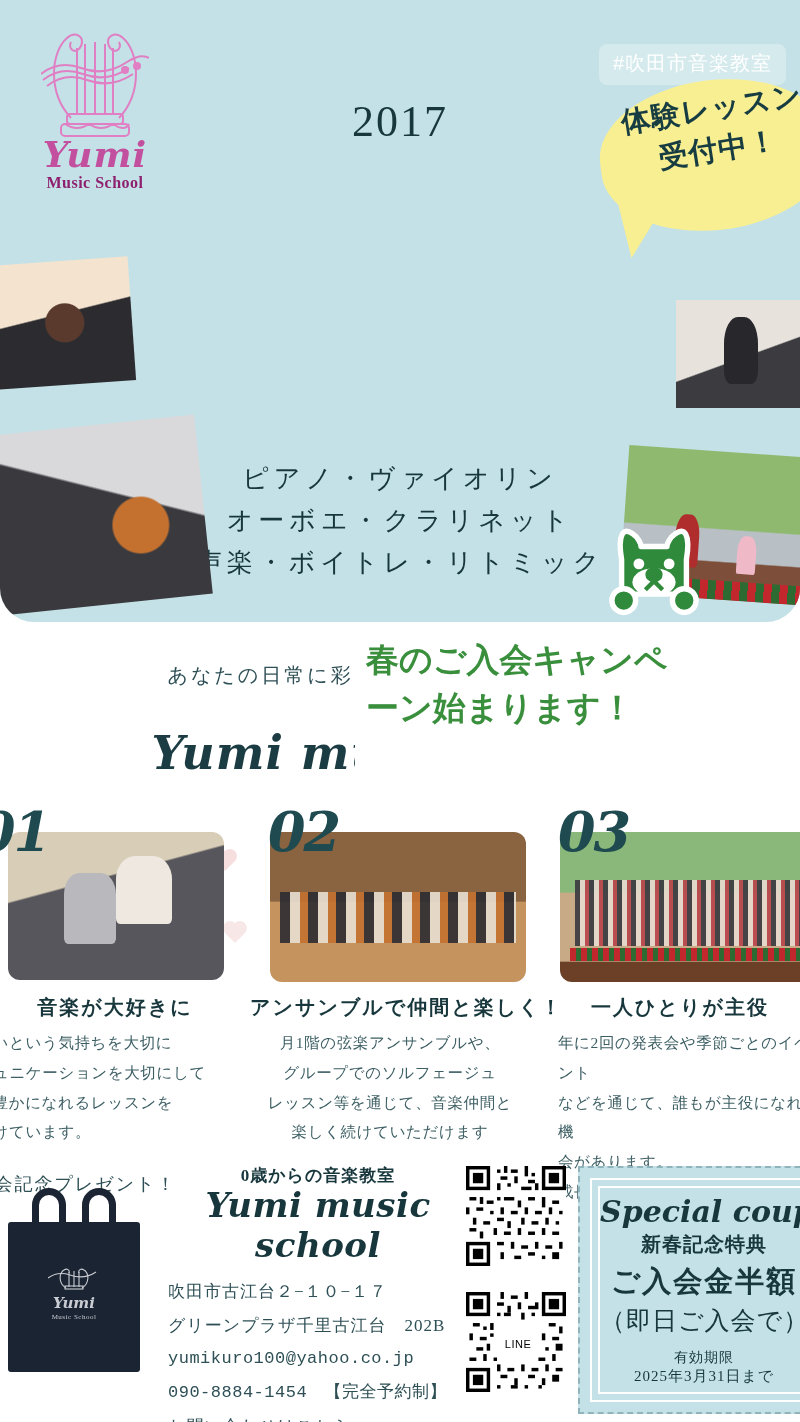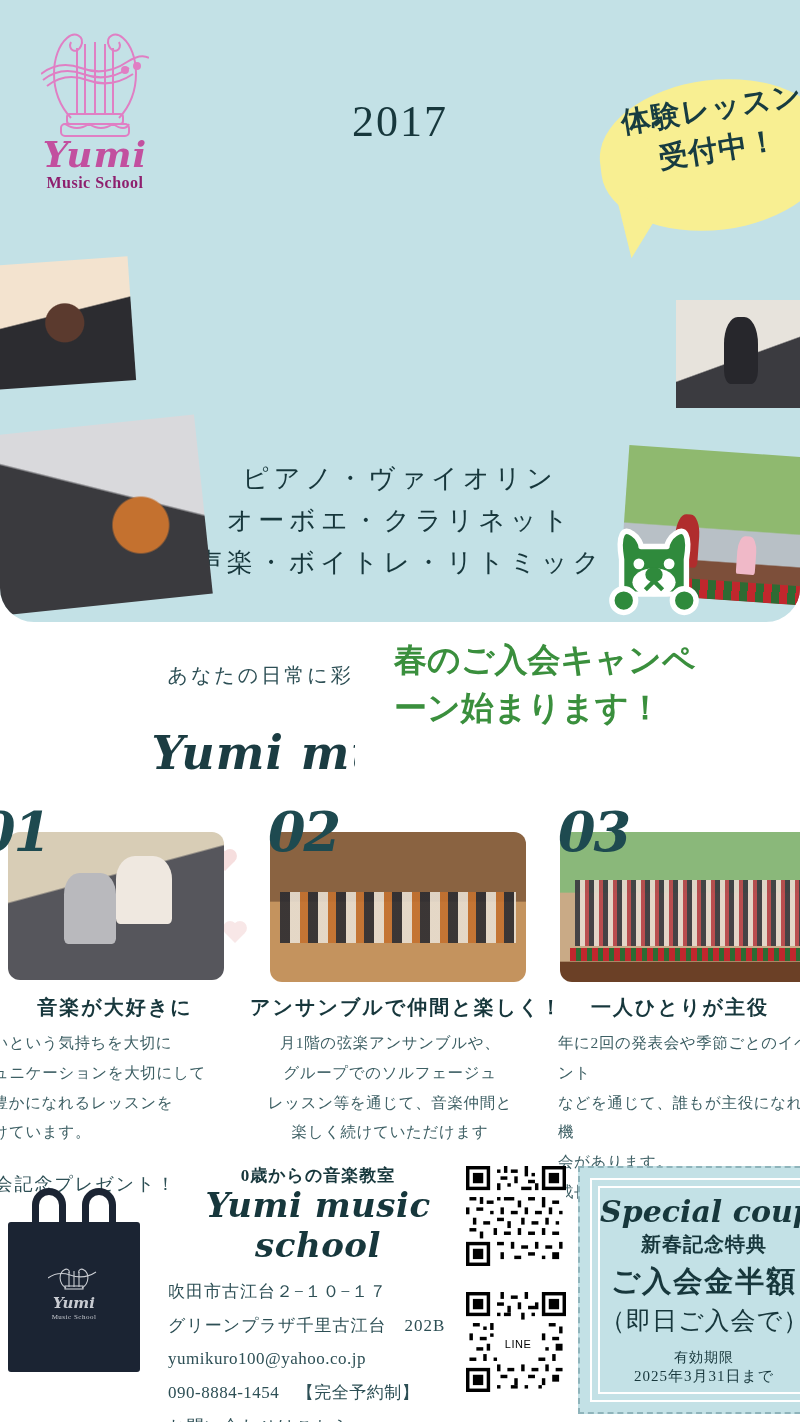--- a/index.html
+++ b/index.html
@@ -149,21 +149,21 @@
     width:330px; height:180px;
     background:#ffffff;
     border-top-left-radius:22px; border-top-right-radius:22px;
     z-index:40;
   }
   .overlay-text {
     position:absolute; left:366px; top:636px; width:320px;
     z-index:41;
     font-family:"DejaVu Sans", sans-serif;
     font-weight:700; font-size:33px; line-height:1.44;
-    color:#3a8f3d; letter-spacing:0px;margin-left:28px;
+    color:#3a8f3d; letter-spacing:0px;
   }
 
   
   .features { position:absolute; left:0; top:806px; width:800px; height:356px; }
   .col { position:absolute; top:0; width:280px; }
   .col1 { left:-40px; }
   .col2 { left:250px; }
   .col3 { left:540px; }
   .num {
     position:absolute; top:-6px; left:18px;
@@ -231,21 +231,21 @@
     font-size:15px; color:#c9ccd2; line-height:1; }
   .bag-logo-sub { font-size:7px; color:#c9ccd2; letter-spacing:.5px; margin-top:2px; }
 
   .contact { position:absolute; left:168px; top:4px; width:300px; }
   .c-top { text-align:center; font-size:17px; font-weight:700; color:#17373c; letter-spacing:1px; }
   .c-script {
     text-align:center; font-family:"DejaVu Serif", serif; font-style:italic; font-weight:700;
     font-size:34px; color:#17373c; margin-top:-2px; letter-spacing:.5px;
   }
   .c-lines { margin-top:10px; font-size:17px; line-height:1.98; color:#2d4f55; letter-spacing:1px; }
-  .c-lines .mono { font-family:Liberation Serif, serif; letter-spacing:.5px; }
+  .c-lines .mono { font-family:Liberation Mono, monospace; letter-spacing:.5px; }
 
   .qrwrap { position:absolute; left:466px; top:6px; width:104px; }
   .qr { width:100px; height:100px; background:#fff; }
   .qr2 { margin-top:22px; position:relative; }
   .qr-line-label {
     position:absolute; left:50%; top:50%; transform:translate(-50%,-50%);
     background:#fff; color:#000; font-family:"Liberation Sans",sans-serif;
     font-size:11px; font-weight:400; padding:1px 3px; letter-spacing:.5px;
   }
 
@@ -288,20 +288,21 @@
           <path d="M2 58 q18 -14 40 -6 q24 9 46 -6"></path>
           <path d="M6 64 q18 -14 40 -6 q24 9 46 -6"></path>
           <circle cx="84" cy="48" r="4" fill="#e07fc4" stroke="none"></circle>
           <circle cx="96" cy="44" r="4" fill="#e07fc4" stroke="none"></circle>
         </g>
       </svg>
       <div class="logo-script">Yumi</div>
       <div class="logo-sub">Music School</div>
     </div>
 
+    <div class="hashtag">#吹田市音楽教室</div>
 
     <div class="bubble"></div>
     <div class="bubble-tail"></div>
     <div class="bubble-text" style="white-space:pre-line;">体験レッスン
 受付中！</div>
 
     <div class="year">2017</div>
     <div class="instruments" style="white-space:pre-line;">ピアノ・ヴァイオリン
 オーボエ・クラリネット
 声楽・ボイトレ・リトミック</div>

